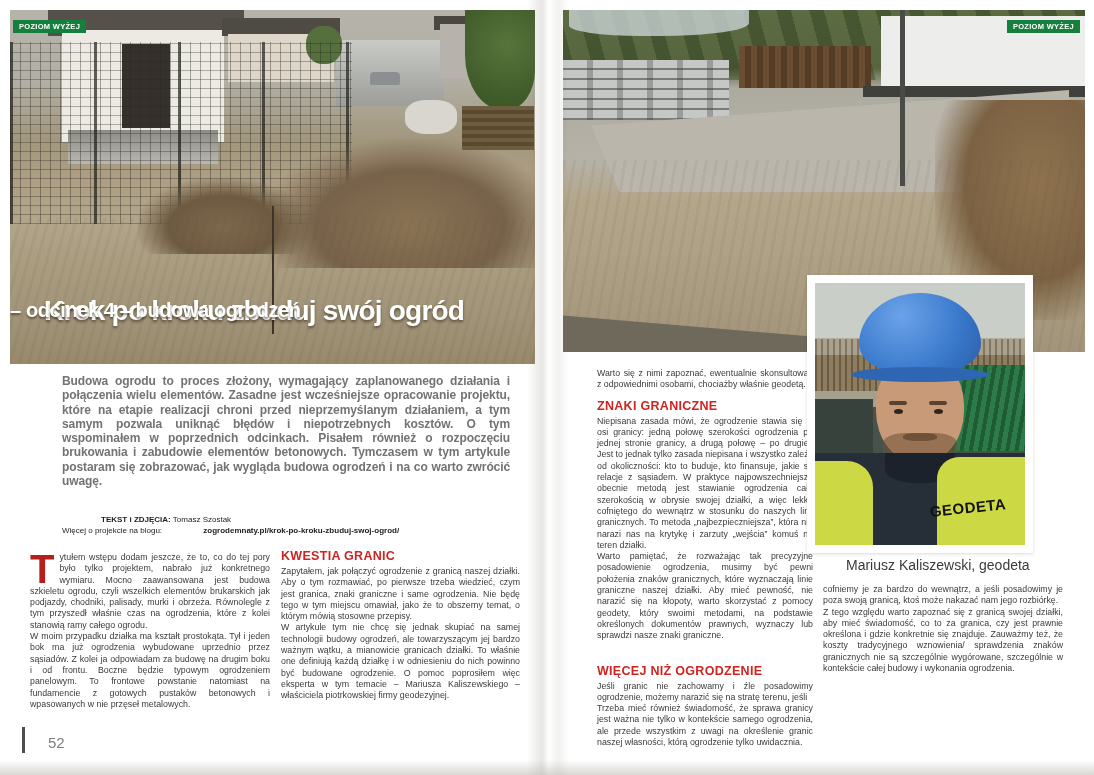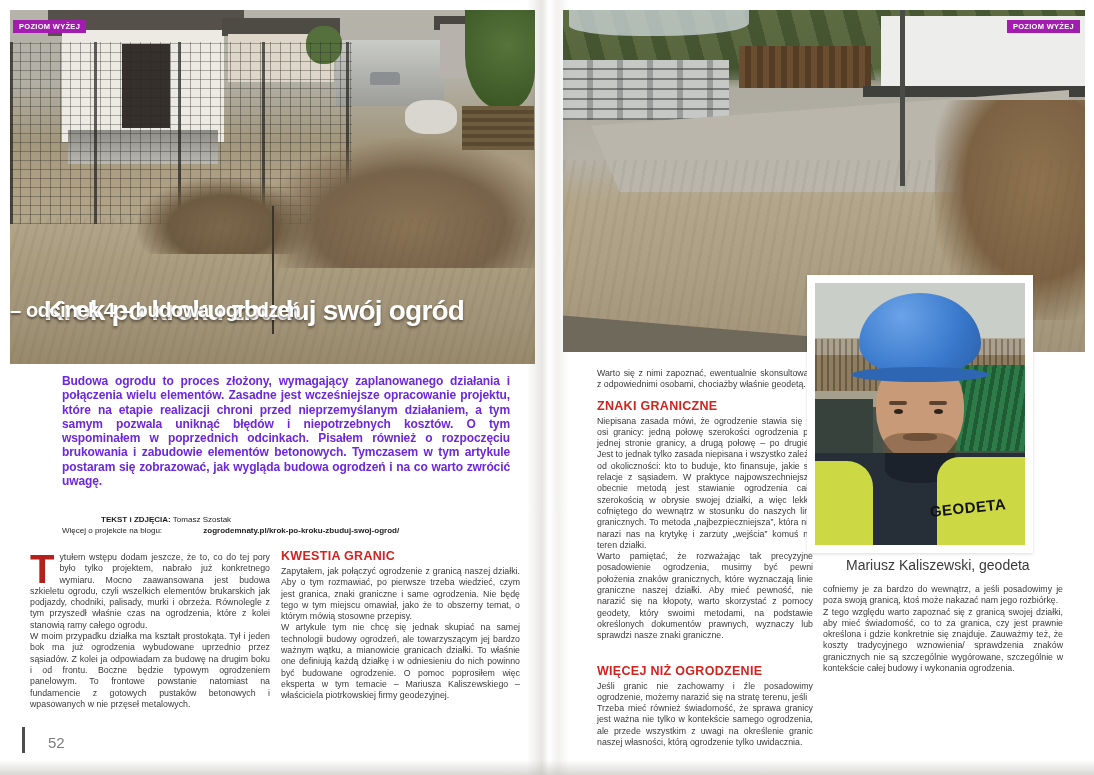--- a/index.html
+++ b/index.html
@@ -12,21 +12,21 @@
   .spread{position:relative;width:1094px;height:775px;background:#fdfdfc;}
   .page{position:absolute;top:0;width:547px;height:775px;background:#ffffff;}
   .page-left{left:0;}
   .page-right{left:547px;}
   .gutter{position:absolute;left:527px;top:0;width:42px;height:775px;z-index:6;pointer-events:none;
     background:linear-gradient(90deg,rgba(0,0,0,0) 0%,rgba(105,100,90,0.16) 36%,rgba(255,255,255,0) 52%,rgba(105,100,90,0.09) 74%,rgba(0,0,0,0) 100%);}
   .scan-bottom{position:absolute;left:0;right:0;bottom:0;height:15px;z-index:7;pointer-events:none;
     background:linear-gradient(180deg,rgba(195,192,185,0) 0%,rgba(186,183,175,0.55) 100%);}
 
   
-  .badge{position:absolute;background:#a21caf;color:#fff;font-size:7.5px;font-weight:bold;
+  .badge{position:absolute;background:#15803d;color:#fff;font-size:7.5px;font-weight:bold;
     letter-spacing:.3px;padding:3px 6px 2px;line-height:1;z-index:4;white-space:nowrap;}
 
   
   .photo{position:absolute;overflow:hidden;}
   .photo *{position:absolute;}
 
   .photo-left{left:10px;top:10px;width:525px;height:354px;}
   .lp-base{inset:0;background:linear-gradient(180deg,#b6b3aa 0px,#b2afa5 70px,#a2977d 130px,#ae9f84 170px,#b2a58a 210px,#a99b7e 260px,#a1937 8 310px,#978969 354px);}
   .lp-base{background:linear-gradient(180deg,#b6b3aa 0px,#b2afa5 70px,#a2977d 130px,#ae9f84 170px,#b2a58a 210px,#a99b7e 260px,#a19378 310px,#978969 354px);}
   .lp-roof-left{left:38px;top:0;width:196px;height:26px;background:#55504a;}
@@ -117,21 +117,21 @@
   .pt-collar{left:50%;top:170px;width:70px;height:30px;transform:translateX(-50%);
     background:#1b222b;border-radius:0 0 45% 45%;z-index:4;}
   .pt-vest-l{left:0;top:178px;width:58px;height:84px;background:#cdd944;border-radius:0 26px 0 0;z-index:4;}
   .pt-vest-r{left:122px;top:174px;width:88px;height:88px;background:#cdd944;border-radius:22px 0 0 0;z-index:4;}
   .pt-geodeta{left:96px;top:216px;width:114px;z-index:5;color:#111;font-weight:bold;
     font-size:15px;letter-spacing:.5px;transform:rotate(-6deg);text-align:center;}
   .portrait-caption{position:absolute;left:275px;top:557px;font-size:14px;font-weight:normal;color:#3a3a3a;z-index:5;padding-left:24px;}
 
   
   .intro{position:absolute;left:62px;top:374px;width:448px;margin:0;
-    font-size:12px;line-height:14.3px;text-align:justify;color:#6d28d9;font-weight:bold;
+    font-size:12px;line-height:14.3px;text-align:justify;color:#737373;font-weight:bold;
     letter-spacing:-.1px;}
   .byline{position:absolute;left:62px;top:514px;font-size:8px;line-height:11px;color:#1d1d1d;}
   .byline .b{font-weight:bold;margin-left:39px;}
 
   .bodytext p{margin:0;font-size:8.8px;line-height:11.3px;text-align:justify;color:#3a3a3a;}
   .bodytext h3{margin:0 0 3px 0;font-size:12.5px;letter-spacing:.3px;color:#cf2420;}
   .cols-left{position:absolute;left:30px;top:549px;width:490px;}
   .col1{position:absolute;left:0;top:3px;width:240px;}
   .col2{position:absolute;left:251px;top:0;width:239px;}
   .dropcap{float:left;color:#b5201d;font-weight:bold;font-size:40px;line-height:31px;

